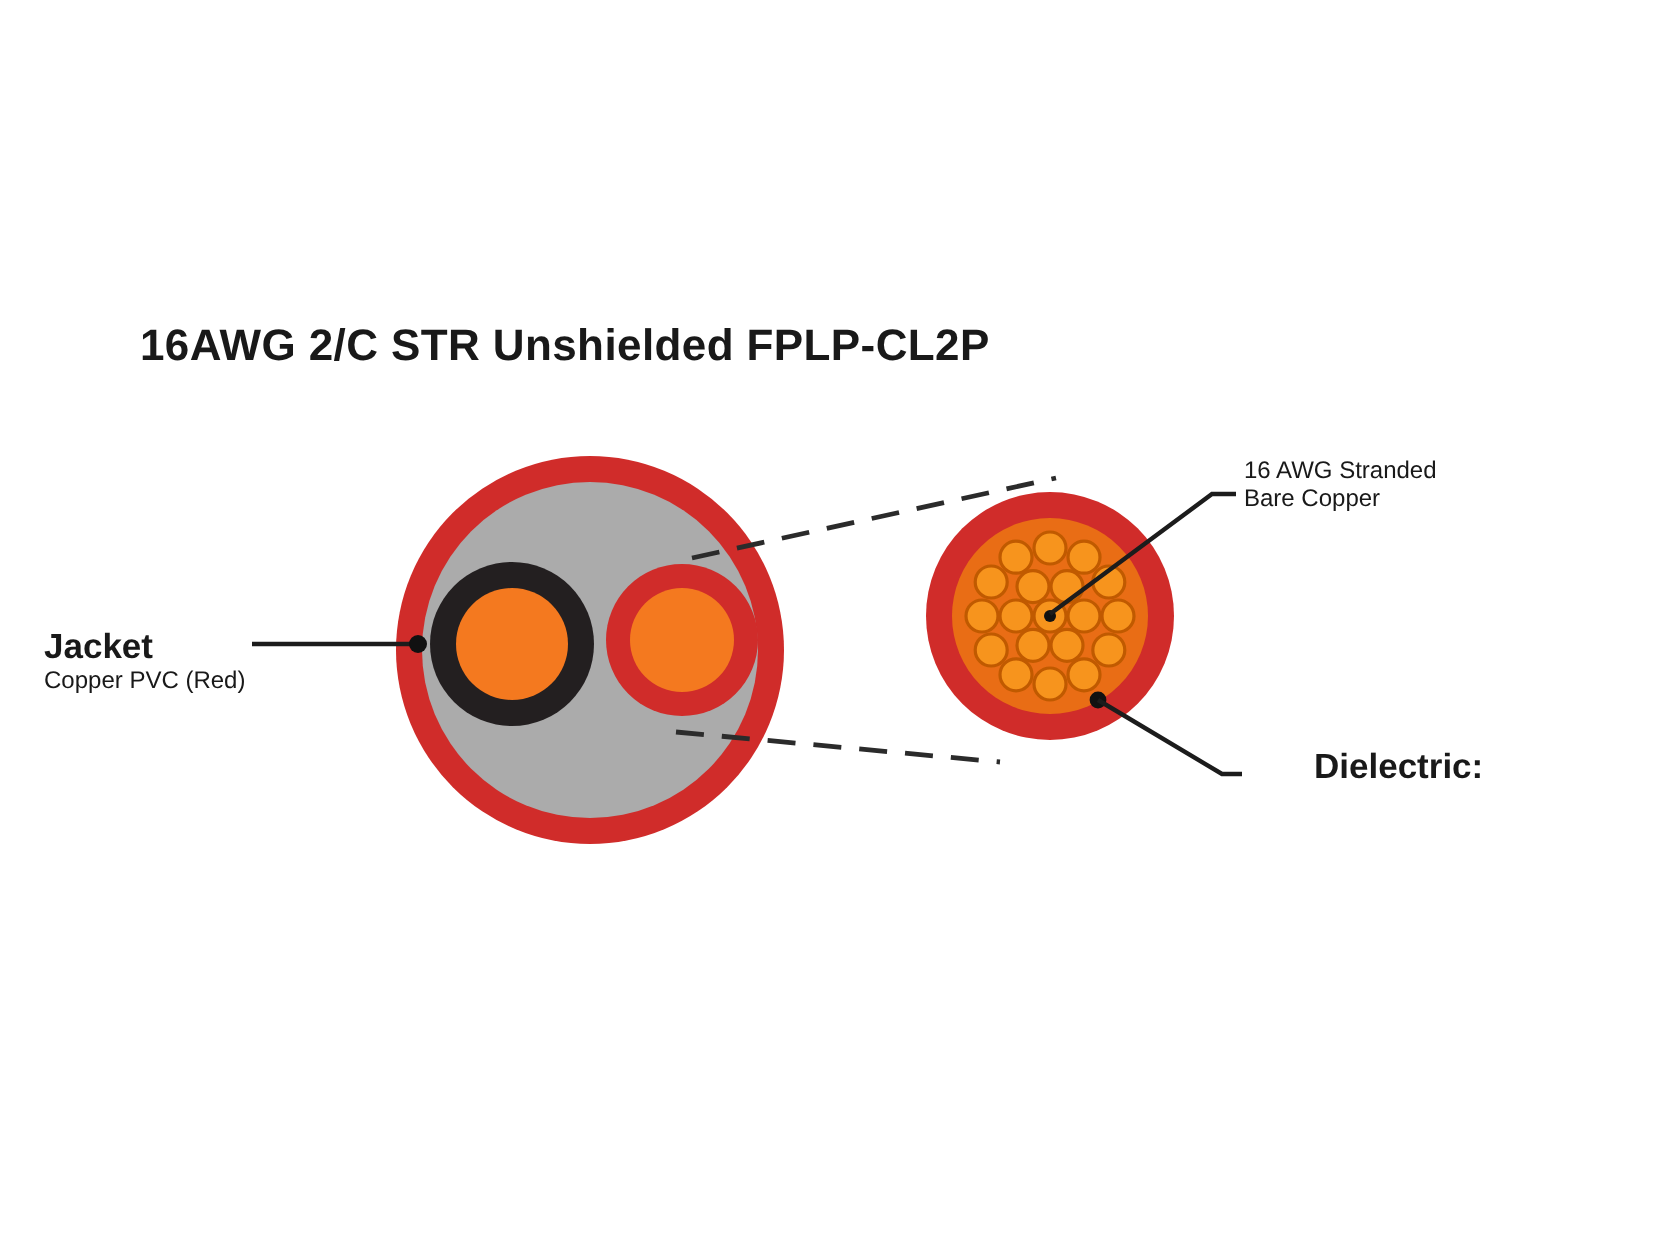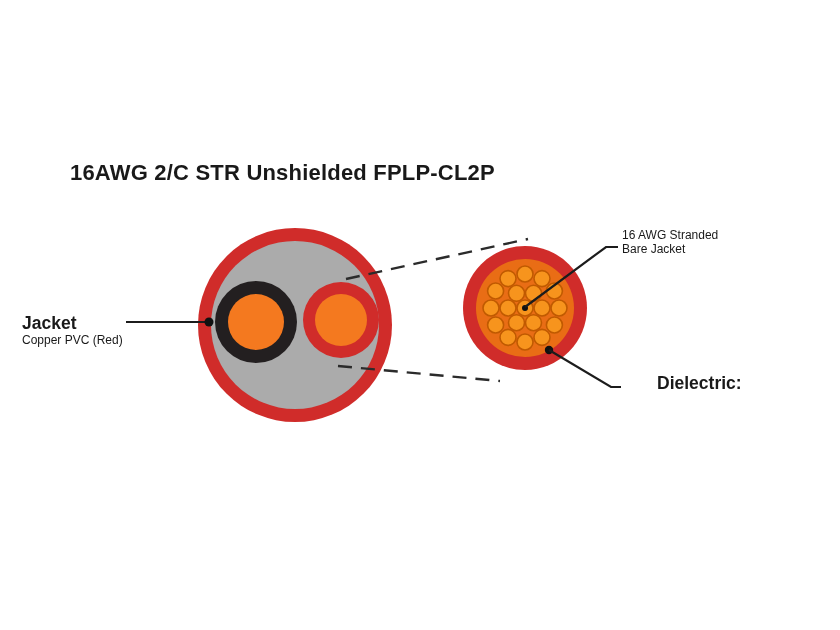--- a/index.html
+++ b/index.html
@@ -101,20 +101,20 @@
     <circle cx="209" cy="322" r="4.5" fill="#111111"></circle>
   </svg>
 
   <div class="label-block label-jacket">
     <div class="label-name">Jacket</div>
     <div class="label-line">Copper PVC (Red)</div>
   </div>
 
   <div class="label-block label-conductor">
     <div class="label-line">16 AWG Stranded</div>
-    <div class="label-line">Bare Jacket</div>
+    <div class="label-line">Bare Copper</div>
   </div>
 
   <div class="label-block label-dielectric">
     <div class="label-name">Dielectric:</div>
   </div>
 
 </div>
 
 </body></html>

